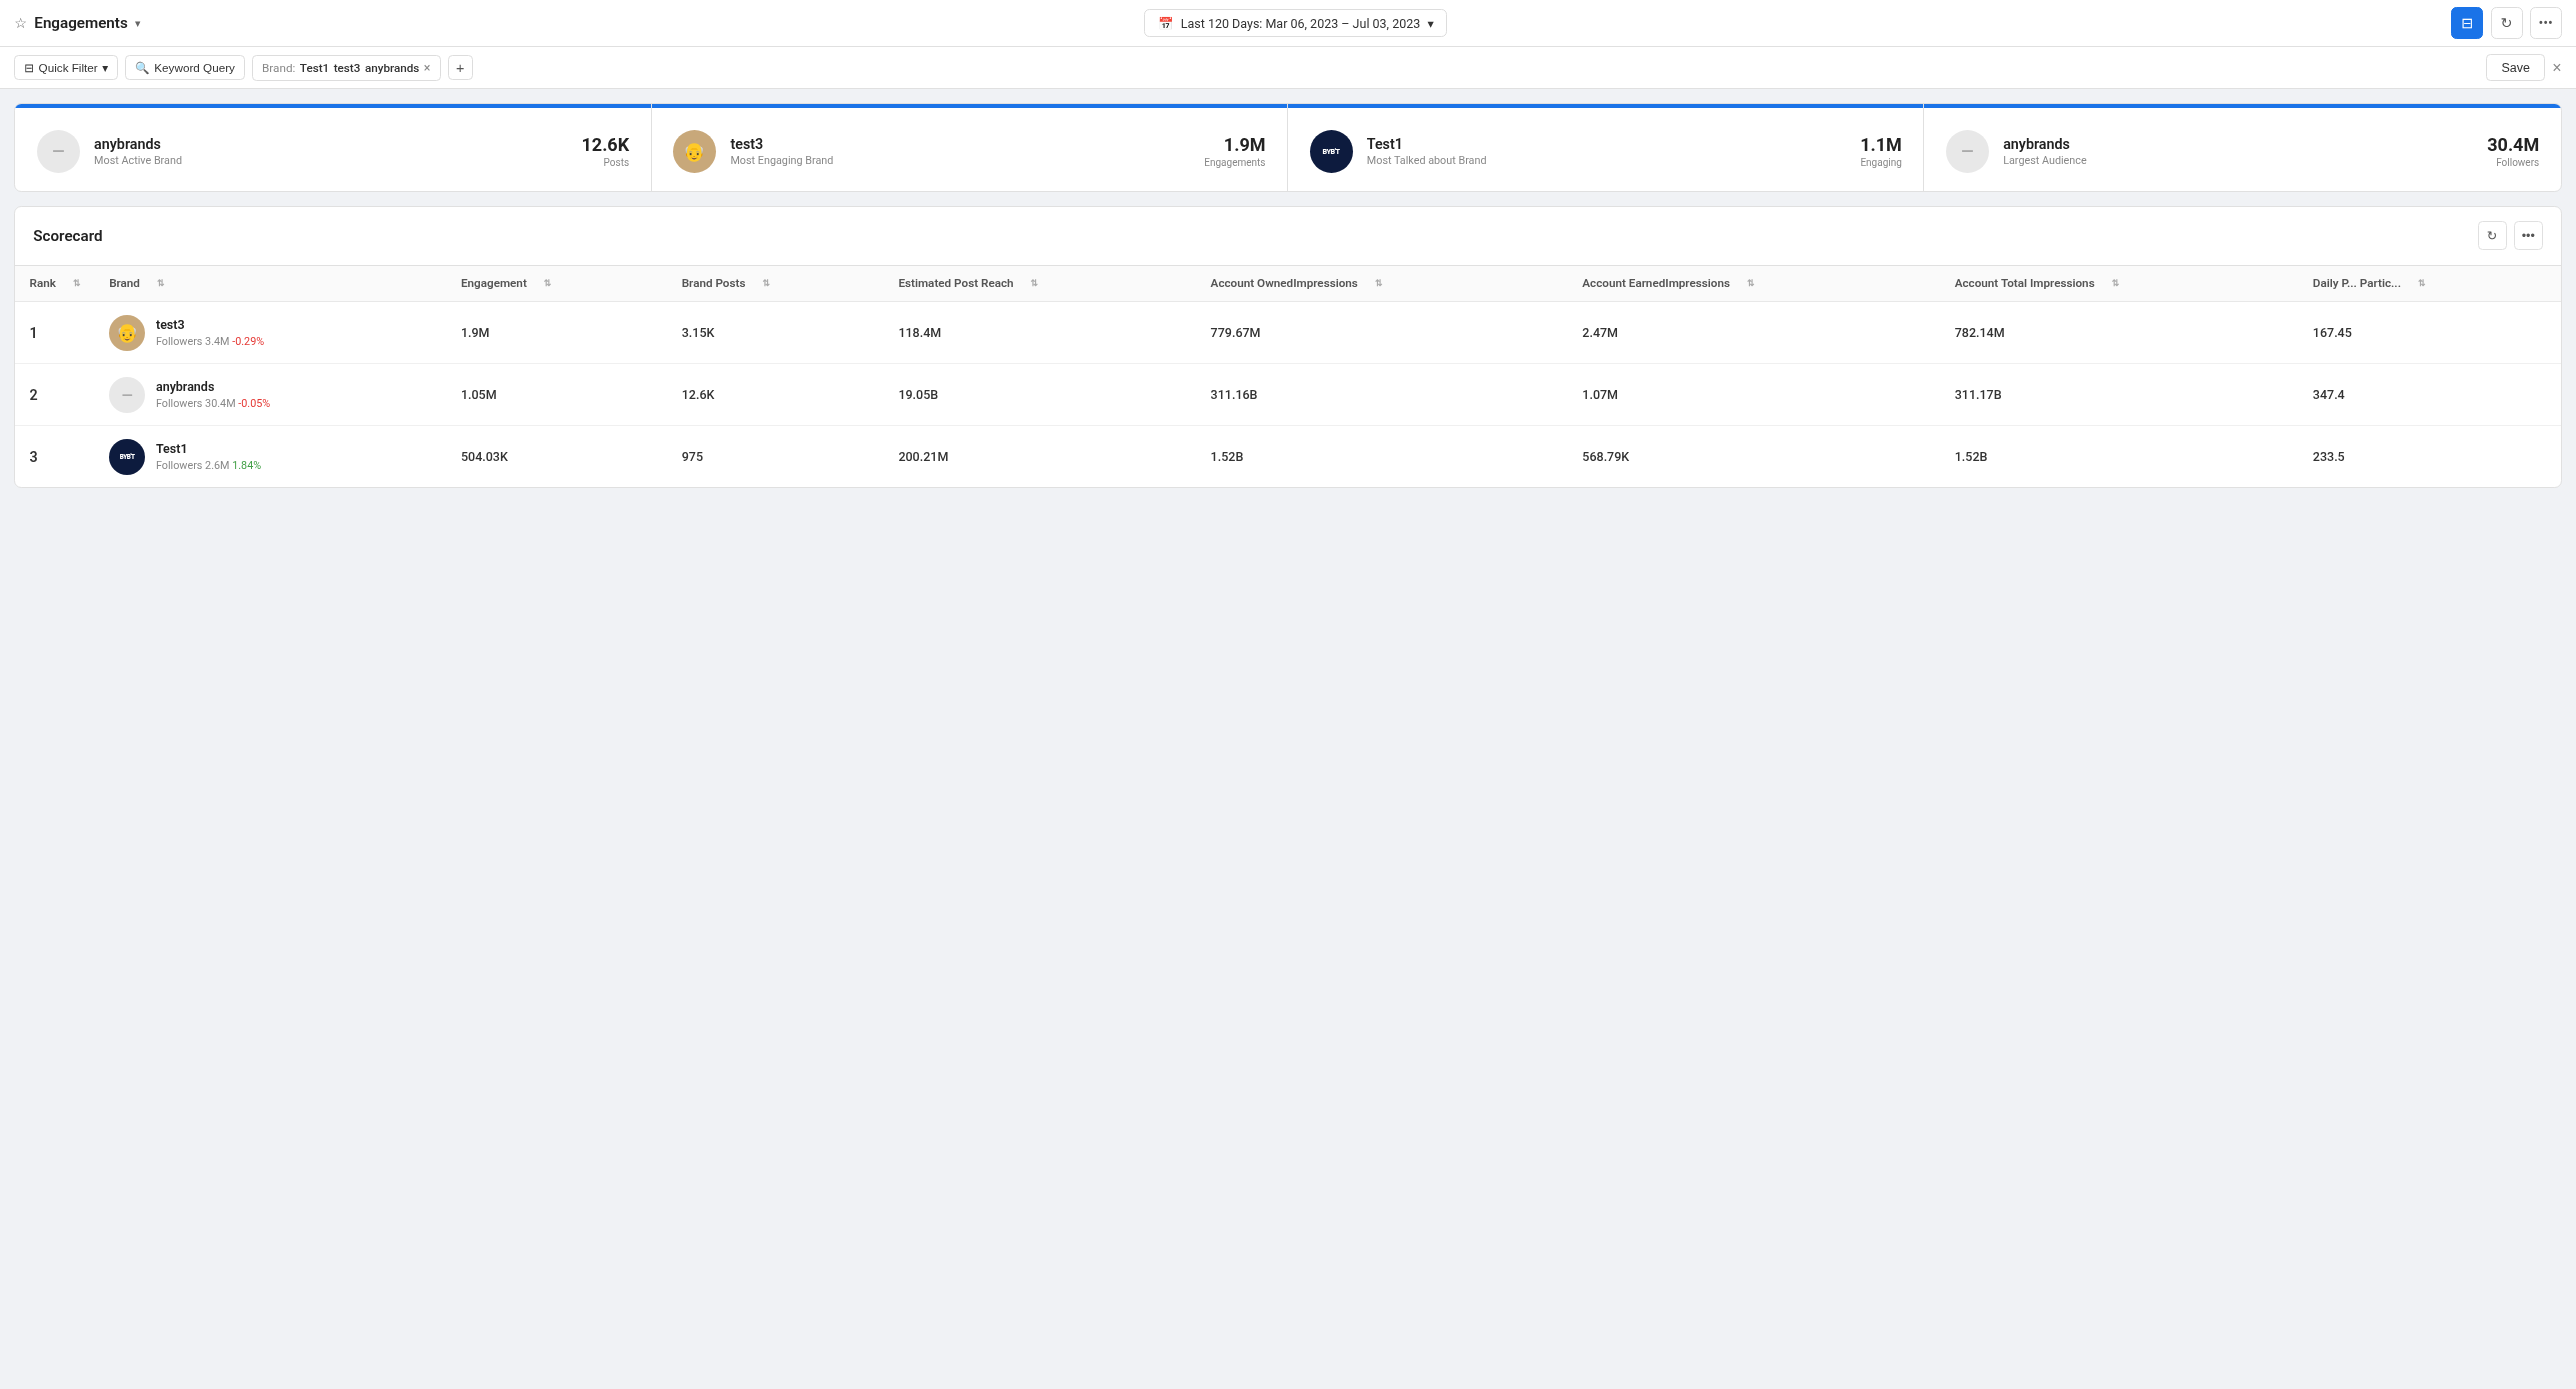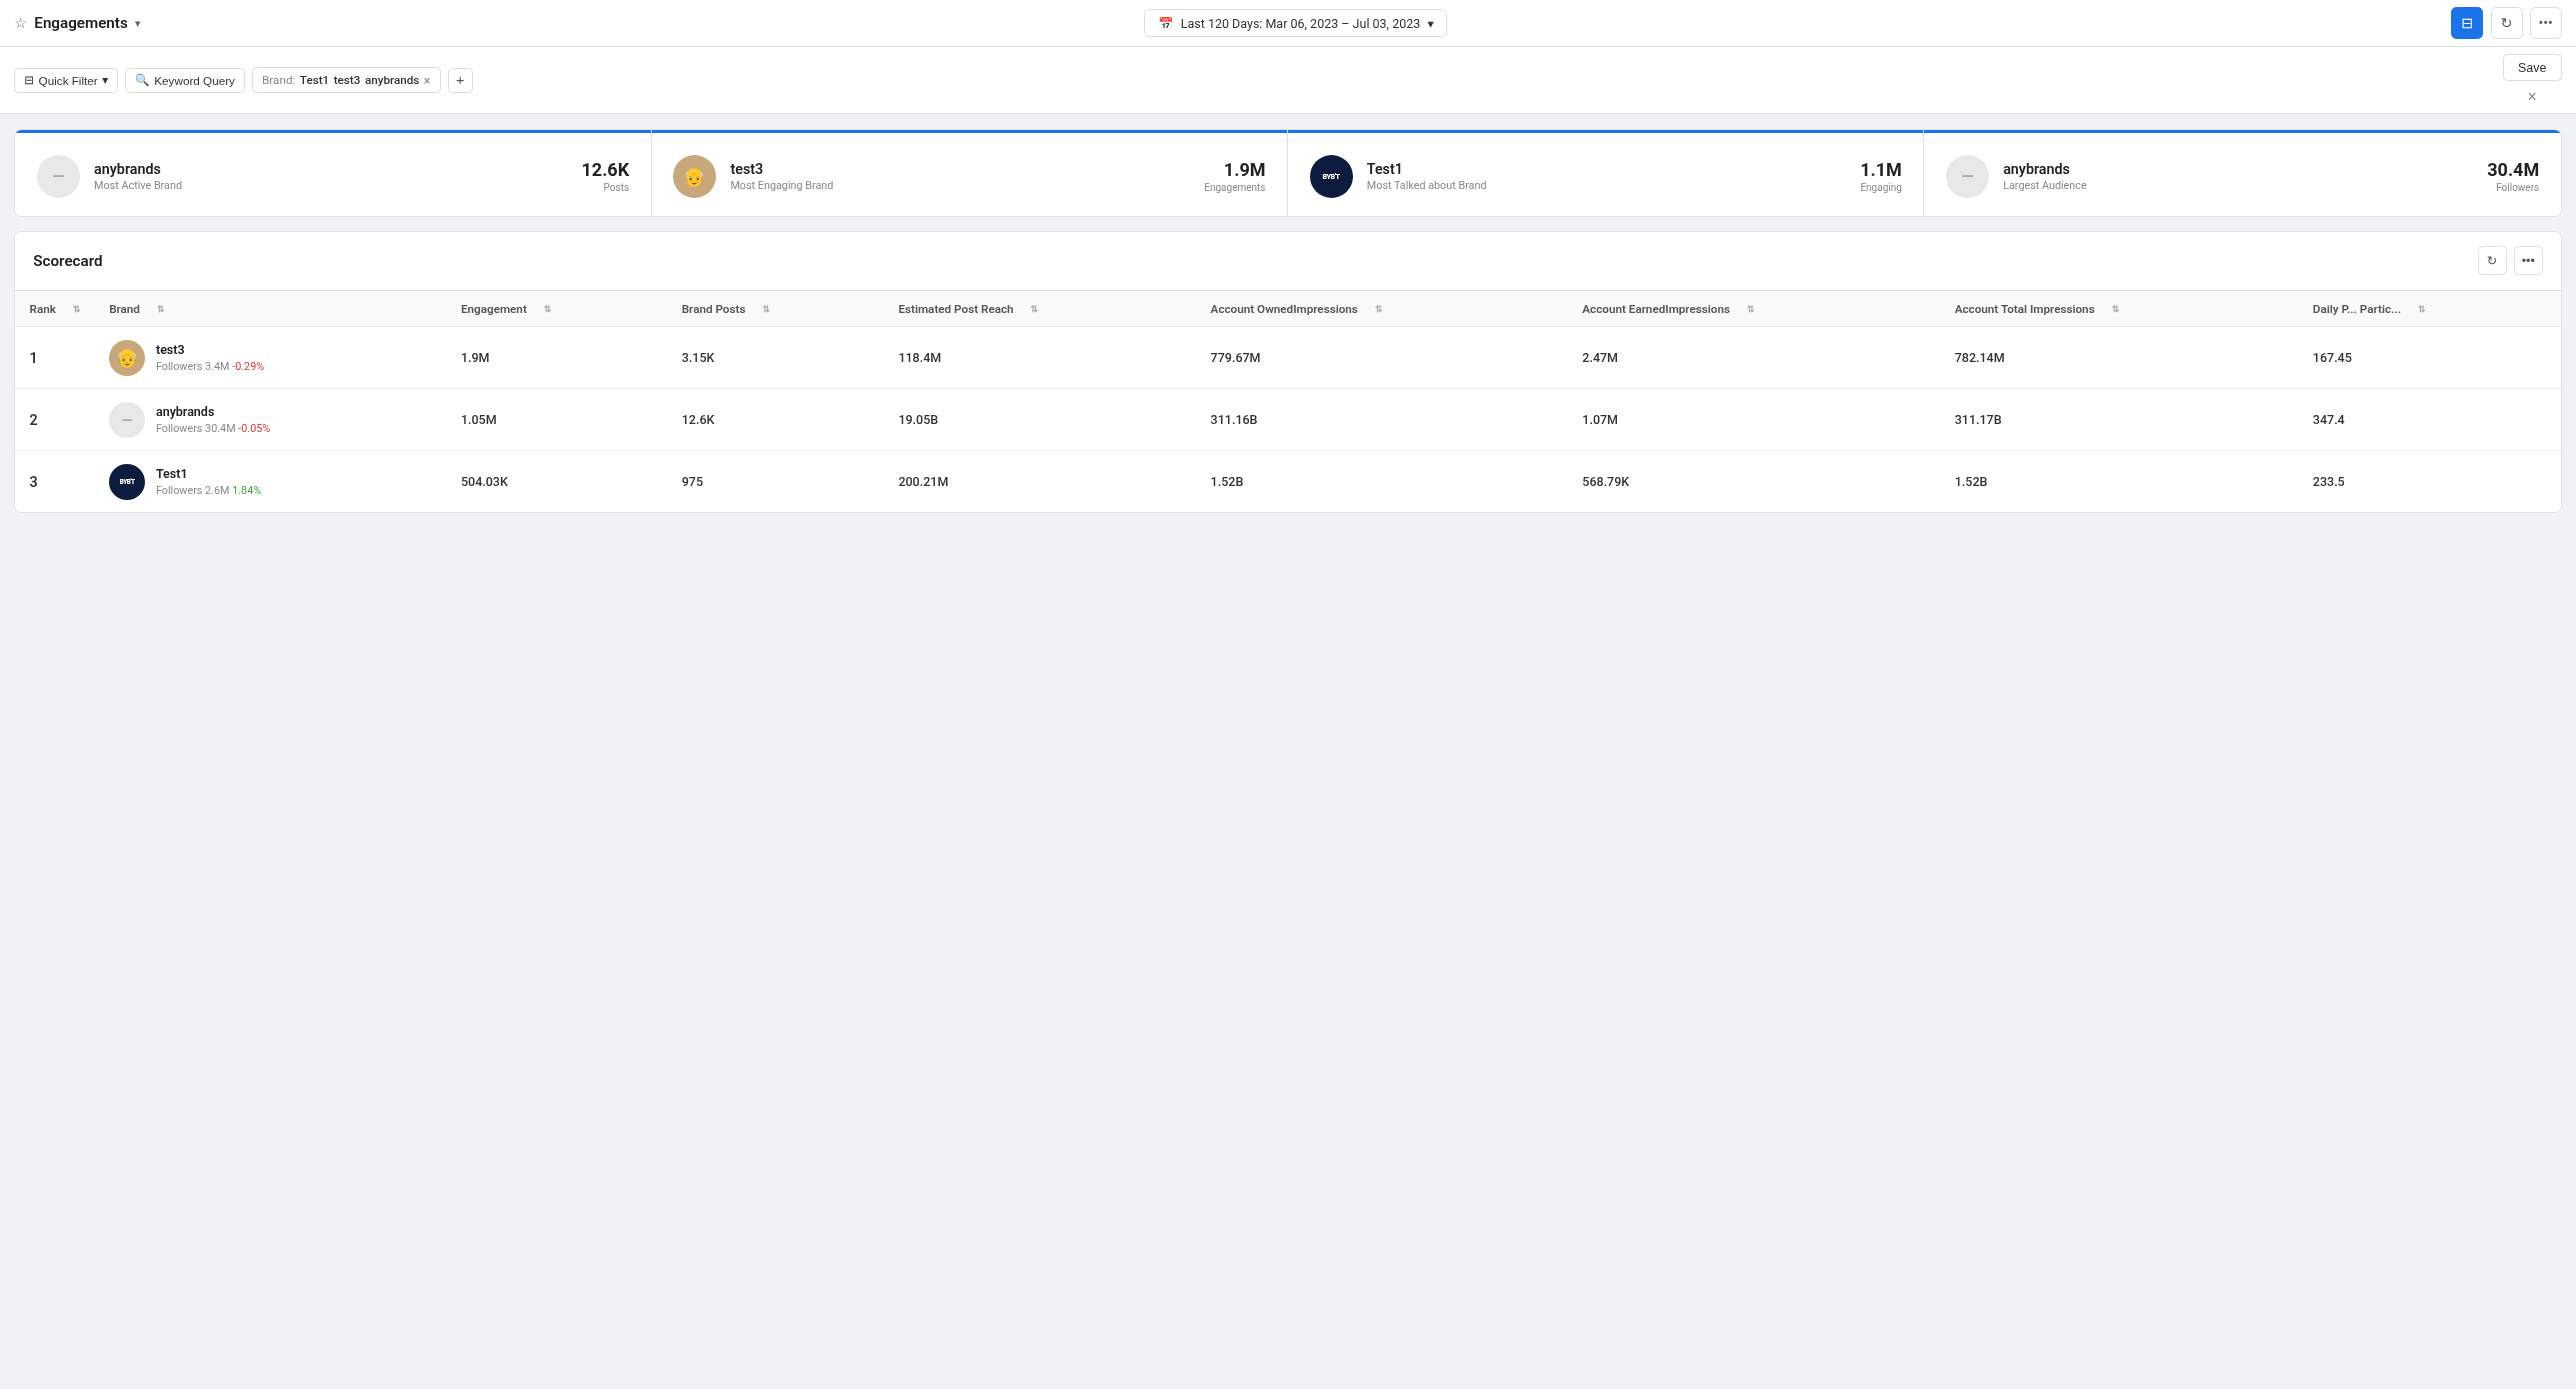--- a/index.html
+++ b/index.html
@@ -104,21 +104,21 @@
       border-radius: 4.5px;
       border: 0.9px solid #ddd;
       background: #fff;
       display: flex; align-items: center; justify-content: center;
       cursor: pointer;
       font-size: 14.3px;
       color: #555;
     }
     .filter-right {
       margin-left: auto;
-      display: flex; gap: 7.2px; align-items: center; flex-direction: column;
+      display: flex; gap: 7.2px; align-items: center;
     }
     .save-btn {
       padding: 5.4px 14.3px;
       border-radius: 4.5px;
       border: 0.9px solid #ddd;
       background: #fff;
       cursor: pointer;
       font-size: 12.5px;
       font-weight: 500;
       color: #333;

